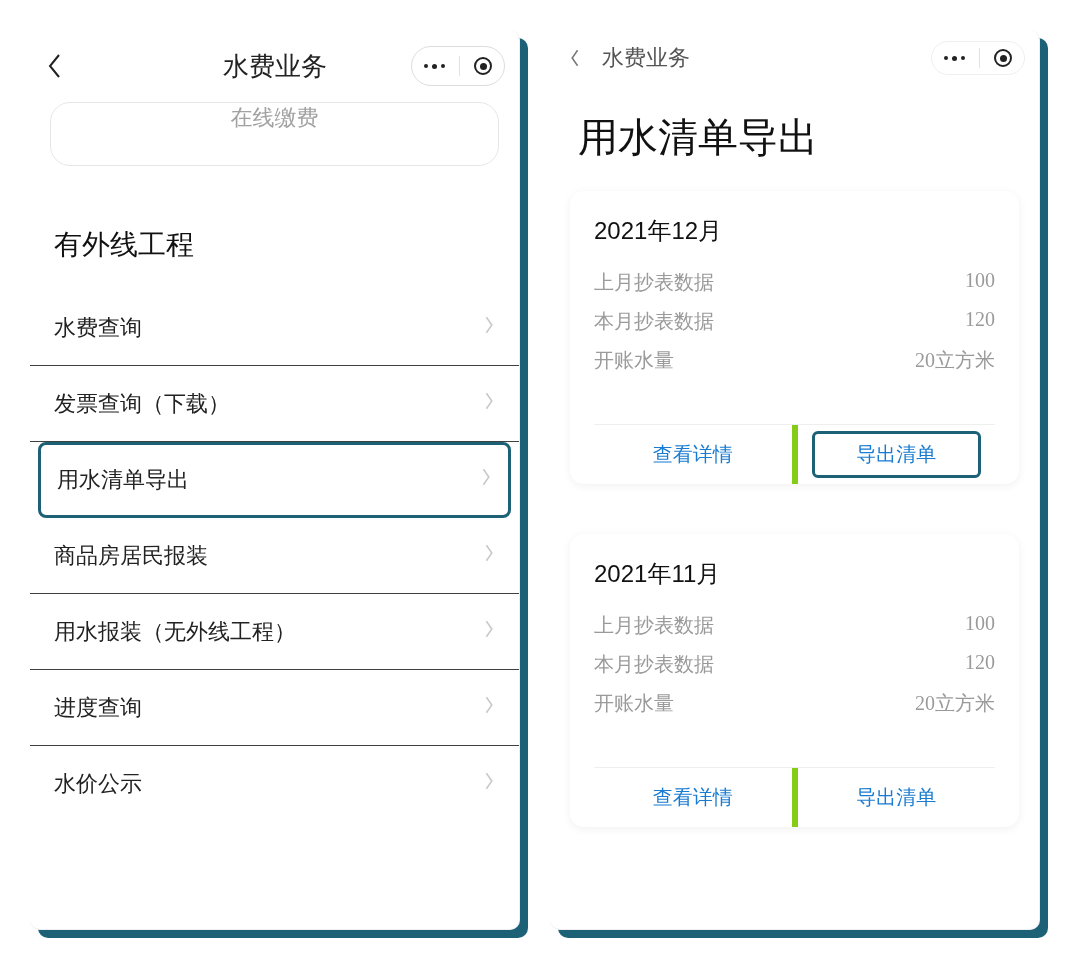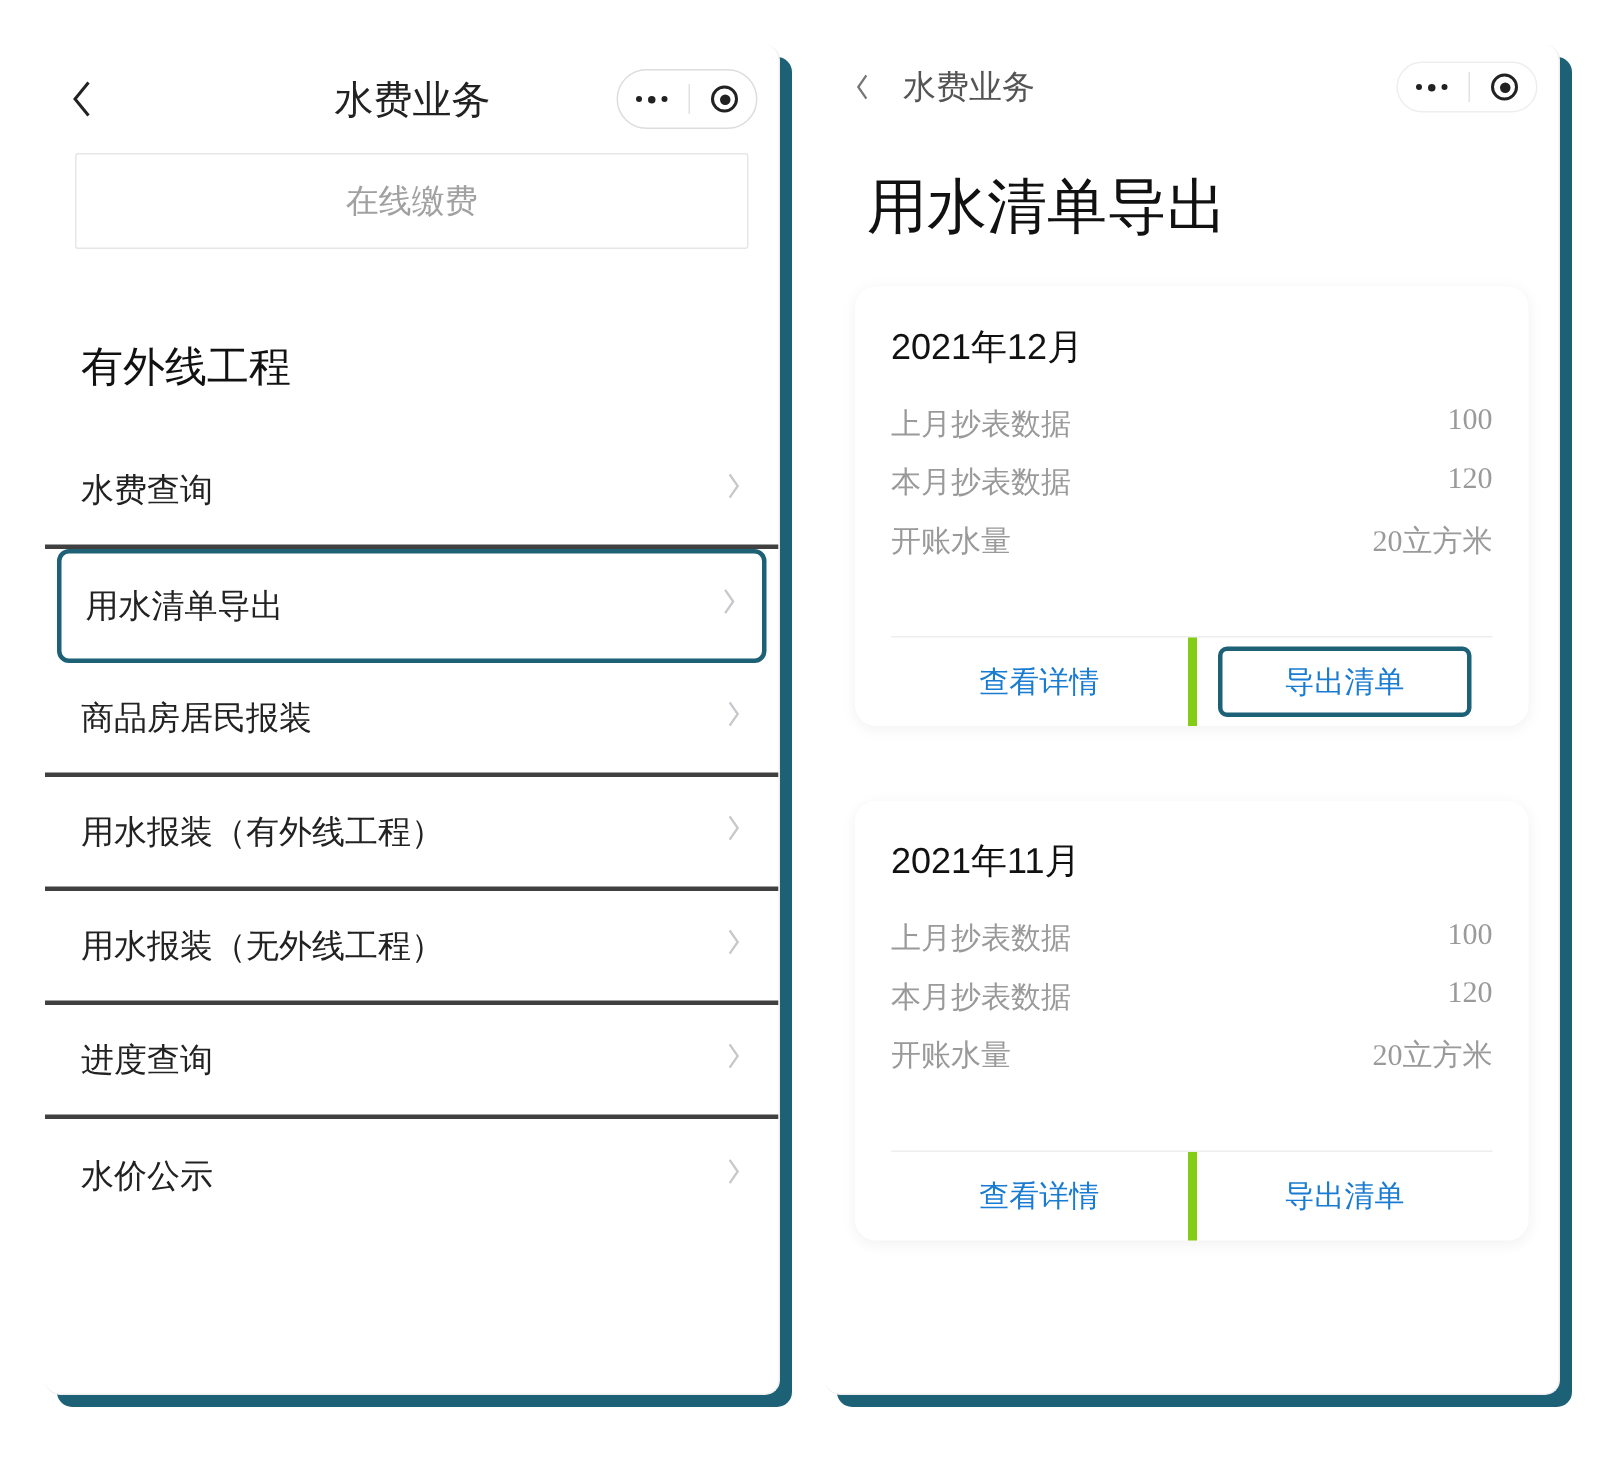--- a/index.html
+++ b/index.html
@@ -88,38 +88,38 @@
   .target-icon {
     width: 18px; height: 18px; border: 2px solid #222; border-radius: 50%;
     display:flex; align-items:center; justify-content:center;
   }
   .target-icon::after { content:""; width:7px; height:7px; background:#222; border-radius:50%; }
 
   
   .pay-box-wrap { padding: 0 20px 10px 20px; }
   .pay-box {
     border: 1px solid #e6e6e6;
-    border-radius: 2px;
+    border-radius: 20px;
     height: 64px;
-    display:flex; align-items:center; justify-content:center;
+    display:flex; justify-content:center;
     color:#a1a1a1; font-size:22px;
   }
   .section-title {
     padding: 50px 24px 26px 24px;
     font-size: 28px;
     color:#111;
     font-weight: 400;
   }
   .list-item {
     display:flex; align-items:center; justify-content:space-between;
     padding: 0 24px;
     height: 76px;
     font-size: 22px;
     color:#222;
-    border-bottom: 3px solid #404040;
+    border-bottom: 1px solid #404040;
     cursor:pointer;
   }
   .list-item.last-visible { border-bottom: none; gap: 24px; }
   .chevron {
     color:#c7c7cc;
   }
   .highlight-box {
     border: 3px solid #1d6177;
     border-radius: 8px;
     margin: 0 8px;
@@ -212,34 +212,34 @@
 
     <div class="section-title">有外线工程</div>
 
     <div id="biz-list">
         <div class="list-item">
           <span>水费查询</span>
           <span class="chevron"><svg class="chev" viewBox="0 0 14 26">
               <polyline points="3,3 10,13 3,23" fill="none" stroke="#c7c7cc" stroke-width="2"></polyline>
             </svg></span>
         </div>
+        <div class="list-item">
+          <span>发票查询（下载）</span>
+          <span class="chevron"><svg class="chev" viewBox="0 0 14 26">
+              <polyline points="3,3 10,13 3,23" fill="none" stroke="#c7c7cc" stroke-width="2"></polyline>
+            </svg></span>
+        </div>
         <div class="highlight-box">
           <span>用水清单导出</span>
           <span class="chevron"><svg class="chev" viewBox="0 0 14 26">
               <polyline points="3,3 10,13 3,23" fill="none" stroke="#c7c7cc" stroke-width="2"></polyline>
             </svg></span>
         </div>
         <div class="list-item">
           <span>商品房居民报装</span>
-          <span class="chevron"><svg class="chev" viewBox="0 0 14 26">
-              <polyline points="3,3 10,13 3,23" fill="none" stroke="#c7c7cc" stroke-width="2"></polyline>
-            </svg></span>
-        </div>
-        <div class="list-item">
-          <span>用水报装（有外线工程）</span>
           <span class="chevron"><svg class="chev" viewBox="0 0 14 26">
               <polyline points="3,3 10,13 3,23" fill="none" stroke="#c7c7cc" stroke-width="2"></polyline>
             </svg></span>
         </div>
         <div class="list-item">
           <span>用水报装（无外线工程）</span>
           <span class="chevron"><svg class="chev" viewBox="0 0 14 26">
               <polyline points="3,3 10,13 3,23" fill="none" stroke="#c7c7cc" stroke-width="2"></polyline>
             </svg></span>
         </div>

